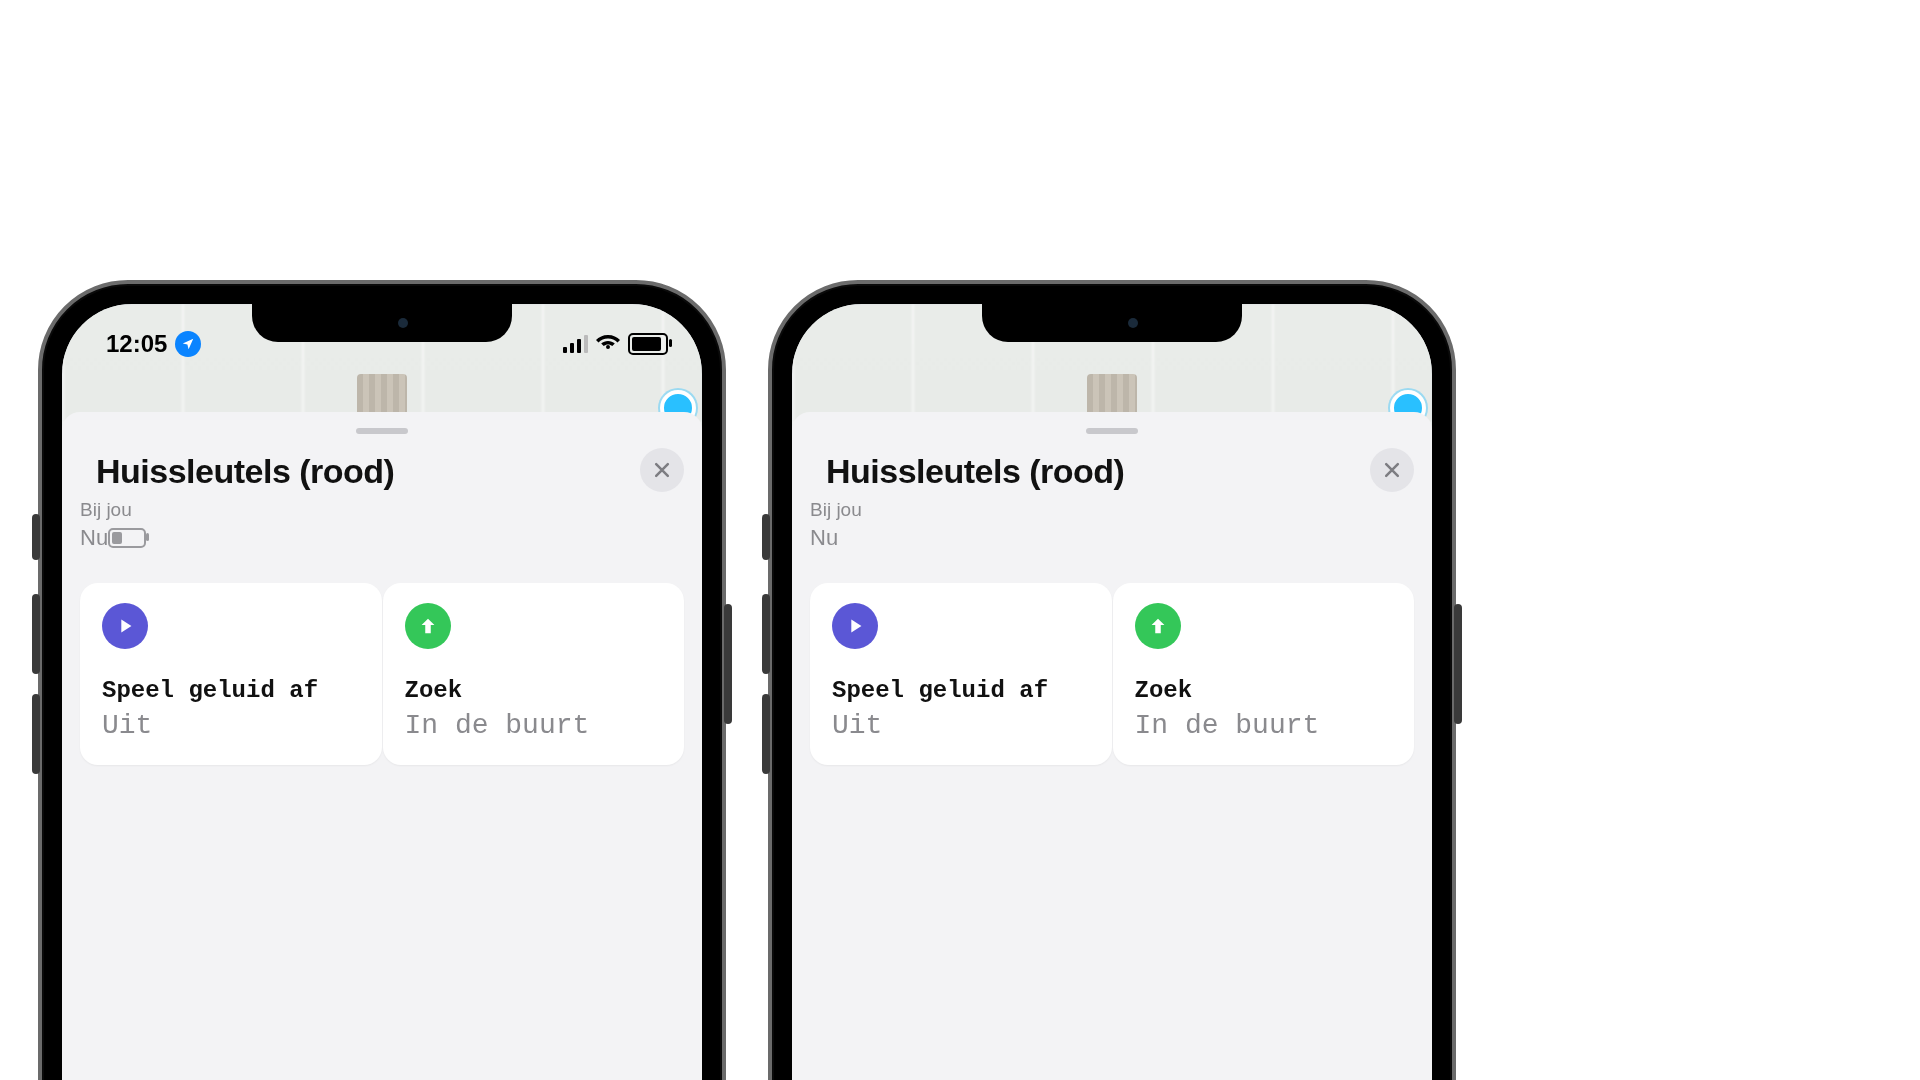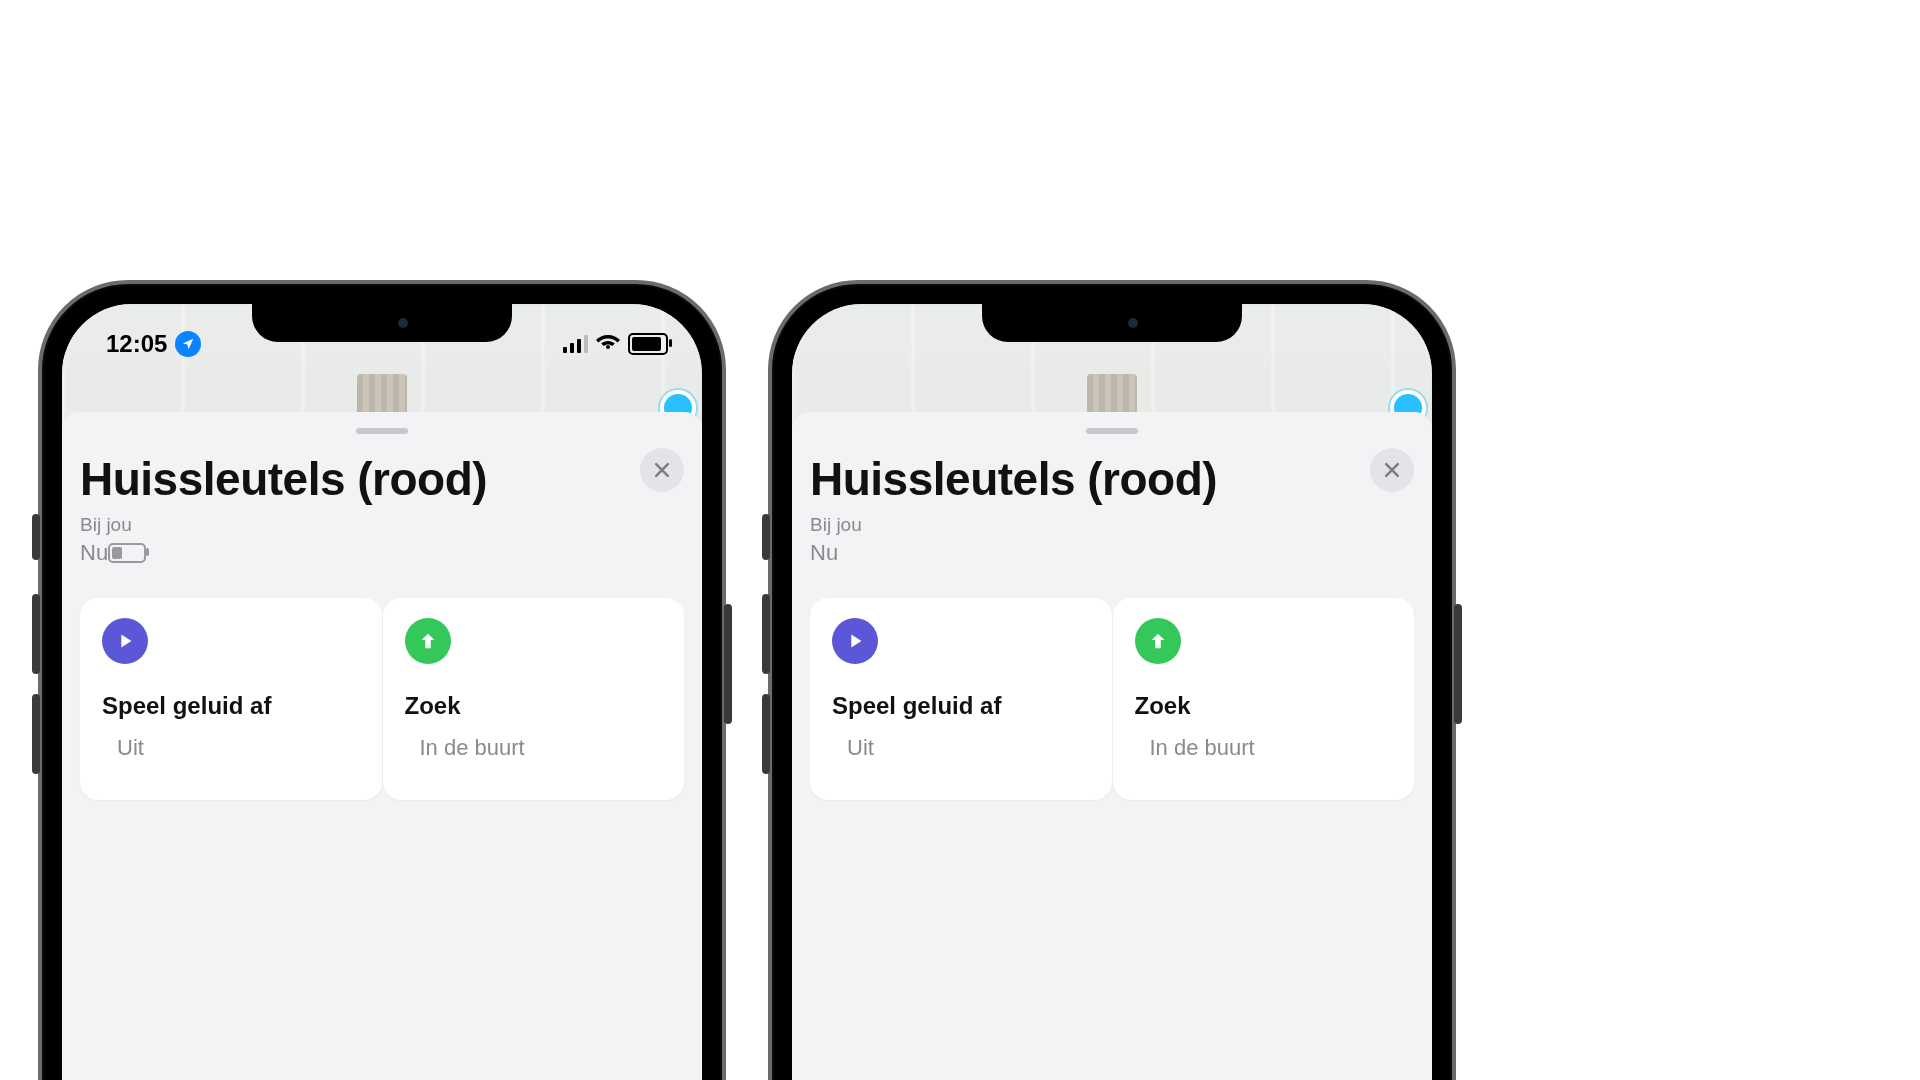--- a/index.html
+++ b/index.html
@@ -38,37 +38,37 @@
   .signal span:nth-child(4){height:18px;background:#bbb;}
   .wifi svg{width:24px;height:24px;}
   .batt{width:36px;height:18px;border:2px solid #000;border-radius:5px;position:relative;}
   .batt::after{content:"";position:absolute;right:-6px;top:4px;width:3px;height:8px;background:#000;border-radius:2px;}
   .batt .fill{position:absolute;left:2px;top:2px;bottom:2px;width:80%;background:#000;border-radius:2px;}
 
   .sheet{position:absolute;left:0;right:0;top:108px;bottom:0;background:#f3f3f5;border-top-left-radius:18px;border-top-right-radius:18px;z-index:4;padding:16px 18px 0;}
   .grabber{width:52px;height:6px;background:#c8c8cc;border-radius:3px;margin:0 auto 18px;}
   .sheet-head{display:flex;align-items:flex-start;}
   .sheet-titles{flex:1;}
-  .sheet-title{font-size:46px;font-weight:800;color:#111;letter-spacing:-.5px;margin:0 0 8px;}
+  .sheet-title{font-size:34px;font-weight:800;color:#111;letter-spacing:-.5px;margin:0 16px 8px;}
   .sheet-sub{font-size:19px;color:#8a8a8e;margin:0 0 4px;}
   .sheet-row3{display:flex;align-items:center;font-size:22px;color:#8a8a8e;}
   .mini-batt{width:34px;height:16px;border:2px solid #9a9a9e;border-radius:5px;position:relative;}
   .mini-batt::after{content:"";position:absolute;right:-5px;top:3px;width:3px;height:8px;background:#9a9a9e;border-radius:2px;}
   .mini-batt .mf{position:absolute;left:2px;top:2px;bottom:2px;width:30%;background:#9a9a9e;border-radius:2px;}
   .close-btn{width:44px;height:44px;border-radius:50%;background:#e4e4e8;display:flex;align-items:center;justify-content:center;flex:0 0 auto;margin-top:-4px;}
   .close-btn svg{width:20px;height:20px;stroke:#7d7d82;stroke-width:3;stroke-linecap:round;}
 
-  .cards{display:flex;gap:1px;margin-top:32px;}
+  .cards{display:flex;gap:1px;margin-top:32px;font-family:Liberation Mono, monospace;}
   .card{flex:1;background:#fff;border-radius:18px;padding:20px 22px 24px;box-shadow:0 1px 2px rgba(0,0,0,.05);}
   .card-icon{width:46px;height:46px;border-radius:50%;display:flex;align-items:center;justify-content:center;margin-bottom:28px;}
   .ic-play{background:#5b57d6;}
   .ic-find{background:#34c759;}
   .card-icon svg{width:22px;height:22px;fill:#fff;}
   .card-title{font-size:24px;font-weight:700;color:#111;margin:0 0 6px;}
-  .card-sub{font-size:22px;color:#8a8a8e;margin:15px;}
+  .card-sub{font-size:28px;color:#8a8a8e;margin:0;}
 
   .phone-left{left:38px;top:280px;}
   .phone-right{left:768px;top:280px;}
 </style>
 </head>
 <body>
 
 <div class="stage">
 
   <div class="phone phone-left">

